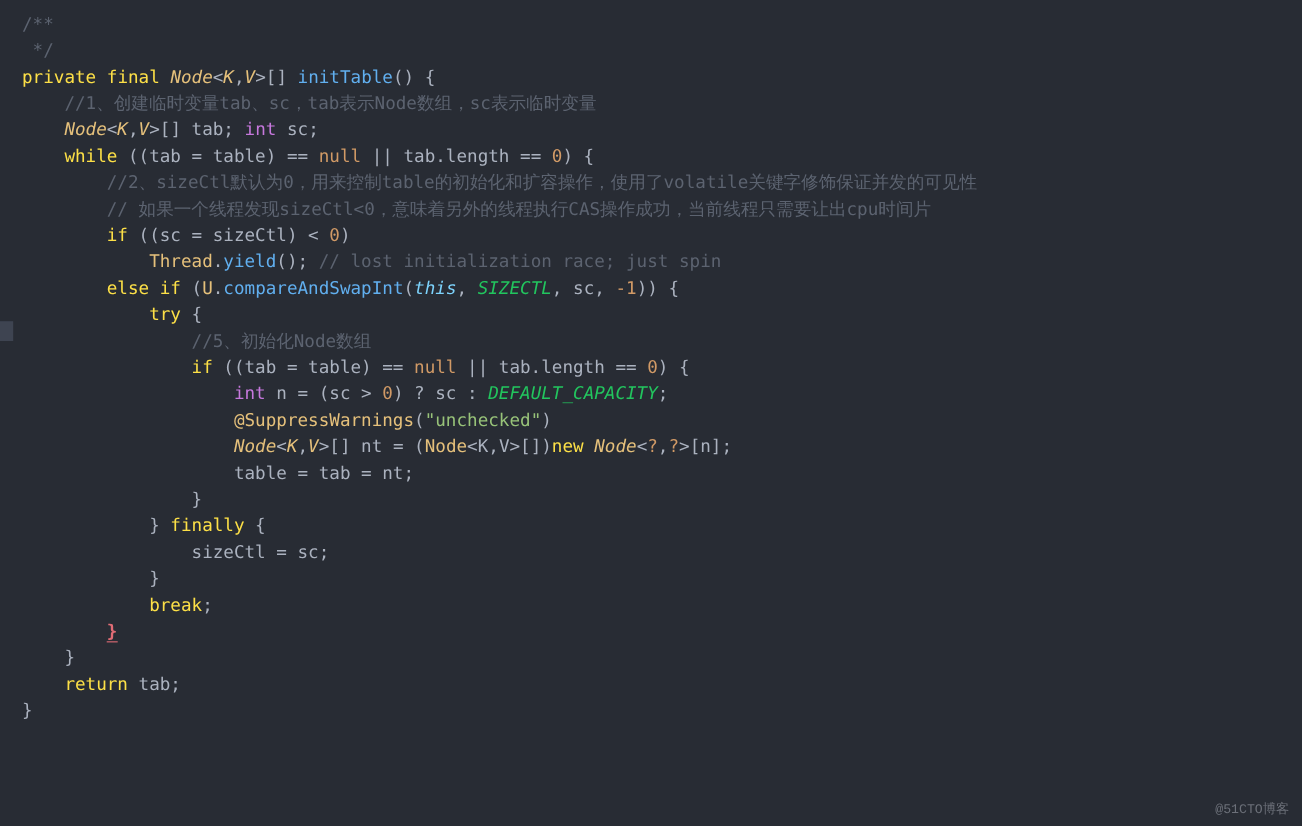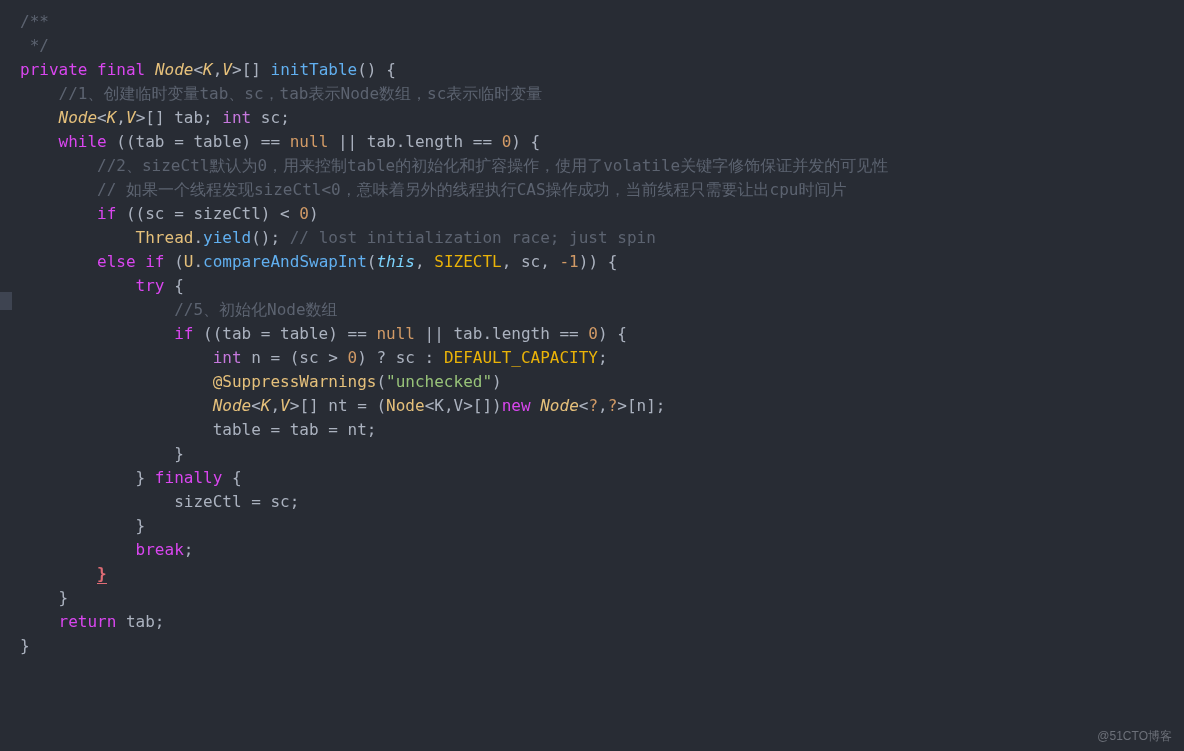--- a/index.html
+++ b/index.html
@@ -13,51 +13,51 @@
     width: 1184px;
     height: 751px;
     overflow: hidden;
     position: relative;
   }
   .code-container {
     padding: 10px 20px;
   }
   .line { white-space: pre; display: block; }
   .c-comment { color: #5c6370; }
-  .c-keyword { color: #d946ef; }
+  .c-keyword { color: #fde047; }
   .c-type { color: #e5c07b; font-style: italic; }
   .c-type-noi { color: #e5c07b; }
   .c-int { color: #c678dd; }
   .c-method { color: #61afef; }
   .c-var { color: #abb2bf; }
   .c-punct { color: #abb2bf; }
   .c-brace { color: #e06c75; font-weight: bold; }
   .c-paren { color: #abb2bf; }
   .c-null { color: #d19a66; }
   .c-num { color: #d19a66; }
   .c-this { color: #7dd3fc; font-style: italic; }
-  .c-const { color: #eab308; }
+  .c-const { color: #22c55e; font-style: italic; }
   .c-string { color: #98c379; }
   .c-anno { color: #e5c07b; }
   .gutter-cursor {
     position: absolute;
     left: 0;
     top: 292px;
     width: 12px;
     height: 18px;
     background: #3e4451;
   }
   .underline-brace { border-bottom: 1px solid #e06c75; }
   .watermark {
     position: absolute;
     bottom: 6px;
     right: 12px;
     color: #6c7079;
     font-size: 12px;
-    font-family: Liberation Sans, sans-serif;
+    font-family: Liberation Mono, monospace;
   }
 </style>
 </head>
 <body>
 
 <div class="gutter-cursor"></div>
 
 <div class="code-container">
 <span class="line"><span class="c-comment">/**</span></span>
 <span class="line"><span class="c-comment"> */</span></span>

